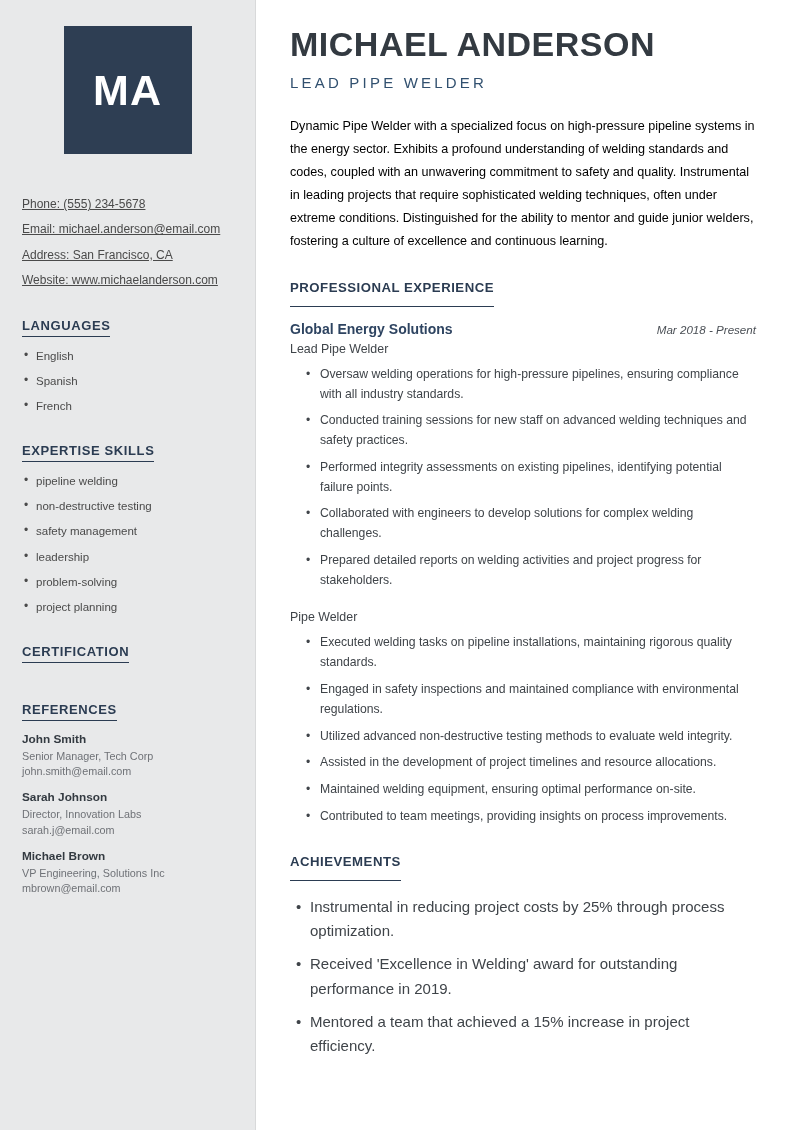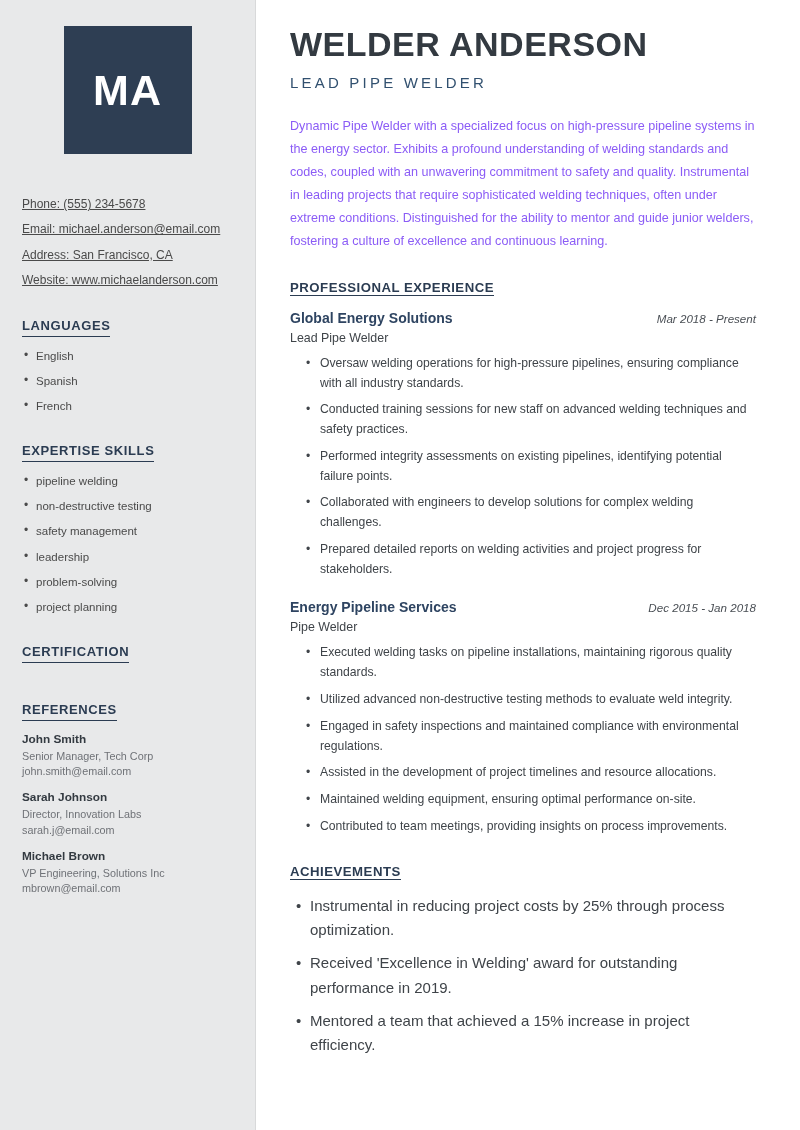--- a/index.html
+++ b/index.html
@@ -111,32 +111,32 @@
   }
   .job-title {
     font-size: 15px;
     color: #31506f;
     letter-spacing: 3.2px;
     margin-top: 11px;
   }
   .summary {
     margin-top: 24px;
     font-size: 12.6px;
-    color: #8b5cf6;
+    color: #000000;
     line-height: 1.82;
     text-align: left;
   }
   .main-section { margin-top: 25px; }
   .main-heading {
     font-size: 13.2px;
     font-weight: bold;
     color: #2b3c52;
     letter-spacing: 0.5px;
     border-bottom: 1.6px solid #2b3c52;
-    padding-bottom: 0;
+    padding-bottom: 11px;
     display: inline-block;
     margin-bottom: 14px;
   }
   .job-row {
     display: flex;
     justify-content: space-between;
     align-items: baseline;
   }
   .job-company {
     font-size: 14px;
@@ -258,21 +258,21 @@
         <div class="ref-name">Michael Brown</div>
         <div class="ref-role">VP Engineering, Solutions Inc</div>
         <div class="ref-email">mbrown@email.com</div>
       </div>
     </section>
 
   </aside>
 
   <main class="main">
 
-    <h1 class="name">WELDER ANDERSON</h1>
+    <h1 class="name">MICHAEL ANDERSON</h1>
     <div class="job-title">LEAD PIPE WELDER</div>
 
     <p class="summary">Dynamic Pipe Welder with a specialized focus on high-pressure pipeline systems in the energy sector. Exhibits a profound understanding of welding standards and codes, coupled with an unwavering commitment to safety and quality. Instrumental in leading projects that require sophisticated welding techniques, often under extreme conditions. Distinguished for the ability to mentor and guide junior welders, fostering a culture of excellence and continuous learning.</p>
 
     <section class="main-section">
       <div class="main-heading">PROFESSIONAL EXPERIENCE</div>
 
       <div class="job-block">
         <div class="job-row">
           <div class="job-company">Global Energy Solutions</div>
@@ -282,29 +282,25 @@
         <ul class="bullets">
           <li>Oversaw welding operations for high-pressure pipelines, ensuring compliance with all industry standards.</li>
           <li>Conducted training sessions for new staff on advanced welding techniques and safety practices.</li>
           <li>Performed integrity assessments on existing pipelines, identifying potential failure points.</li>
           <li>Collaborated with engineers to develop solutions for complex welding challenges.</li>
           <li>Prepared detailed reports on welding activities and project progress for stakeholders.</li>
         </ul>
       </div>
 
       <div class="job-block">
-        <div class="job-row">
-          <div class="job-company">Energy Pipeline Services</div>
-          <div class="job-dates">Dec 2015 - Jan 2018</div>
-        </div>
         <div class="job-role">Pipe Welder</div>
         <ul class="bullets">
           <li>Executed welding tasks on pipeline installations, maintaining rigorous quality standards.</li>
+          <li>Engaged in safety inspections and maintained compliance with environmental regulations.</li>
           <li>Utilized advanced non-destructive testing methods to evaluate weld integrity.</li>
-          <li>Engaged in safety inspections and maintained compliance with environmental regulations.</li>
           <li>Assisted in the development of project timelines and resource allocations.</li>
           <li>Maintained welding equipment, ensuring optimal performance on-site.</li>
           <li>Contributed to team meetings, providing insights on process improvements.</li>
         </ul>
       </div>
     </section>
 
     <section class="main-section">
       <div class="main-heading">ACHIEVEMENTS</div>
       <ul class="ach-list">

